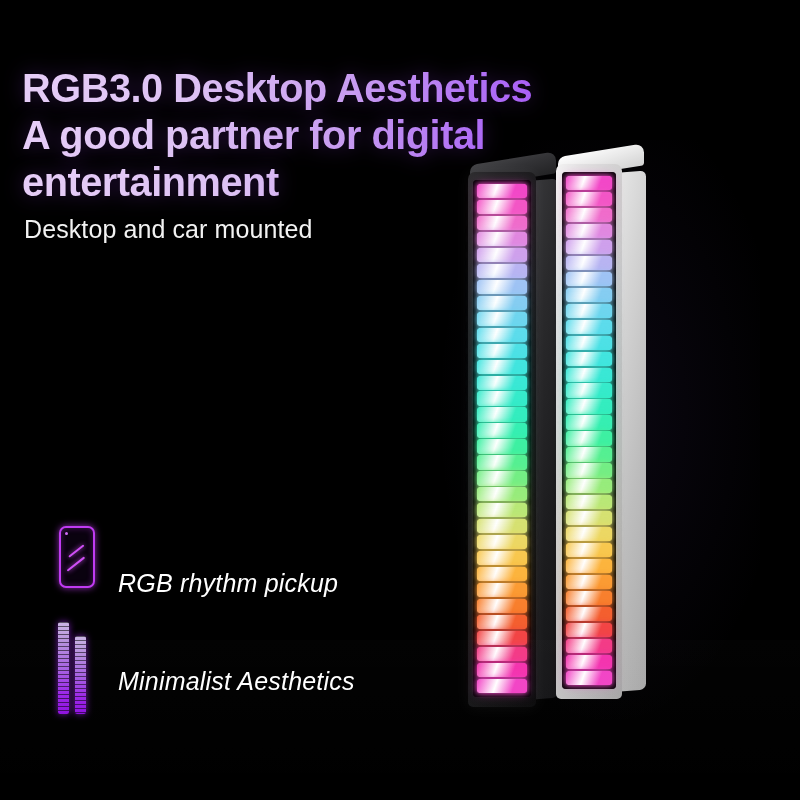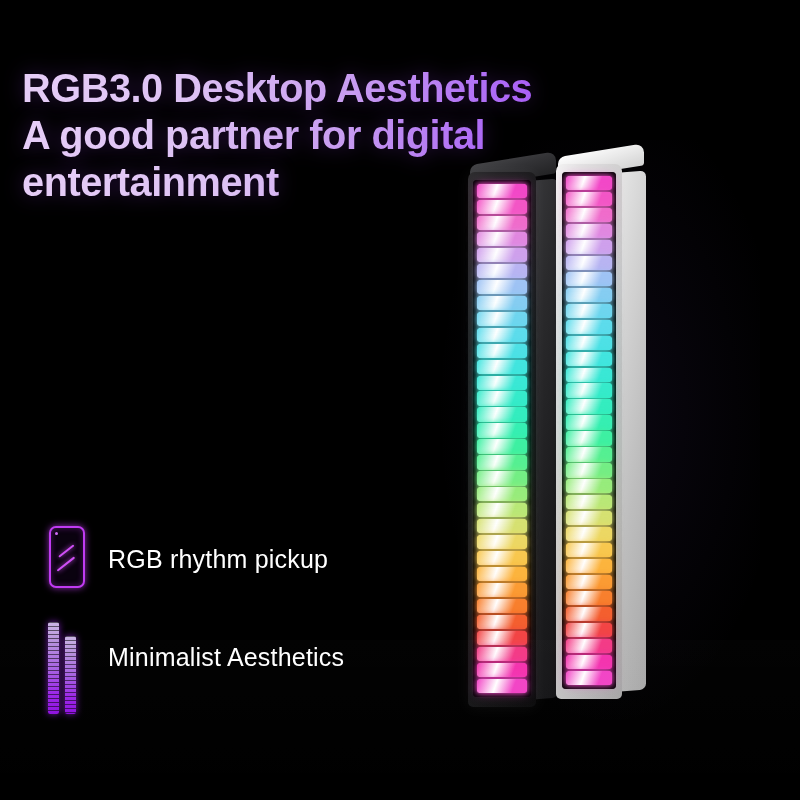--- a/index.html
+++ b/index.html
@@ -40,21 +40,21 @@
     position:absolute;left:24px;top:213px;width:430px;
     color:#f2f2f2;
     font-size:25px;
     font-weight:300;
     line-height:33px;
     letter-spacing:0.1px;
   }
   #subtitle span{display:block;}
 
   
-  .feature{position:absolute;left:38px;display:flex;align-items:center;}
+  .feature{position:absolute;left:48px;display:flex;align-items:flex-end;font-style:italic;}
   #feature-0{top:520px;}
   #feature-1{top:618px;}
   .feat-icon{width:62px;height:78px;position:relative;flex:0 0 62px;}
   .feat-label{
     color:#ffffff;font-size:25px;font-weight:300;letter-spacing:0.2px;
     margin-left:8px;white-space:nowrap;
   }
 
   
   .phone-ico{
@@ -184,20 +184,21 @@
 
   <div id="glow"></div>
 
   <h1 id="headline">
     <span class="hl-line l1">RGB3.0 Desktop Aesthetics</span>
     <span class="hl-line l2">A good partner for digital</span>
     <span class="hl-line l3">entertainment</span>
   </h1>
 
   <div id="subtitle">
+    <span>Desktop and car mounted</span>
   </div>
 
   <div class="feature" id="feature-0">
     <div class="feat-icon">
       <div class="phone-ico">
         <div class="cam"></div>
         <div class="wv wv1"></div>
         <div class="wv wv2"></div>
       </div>
     </div>

